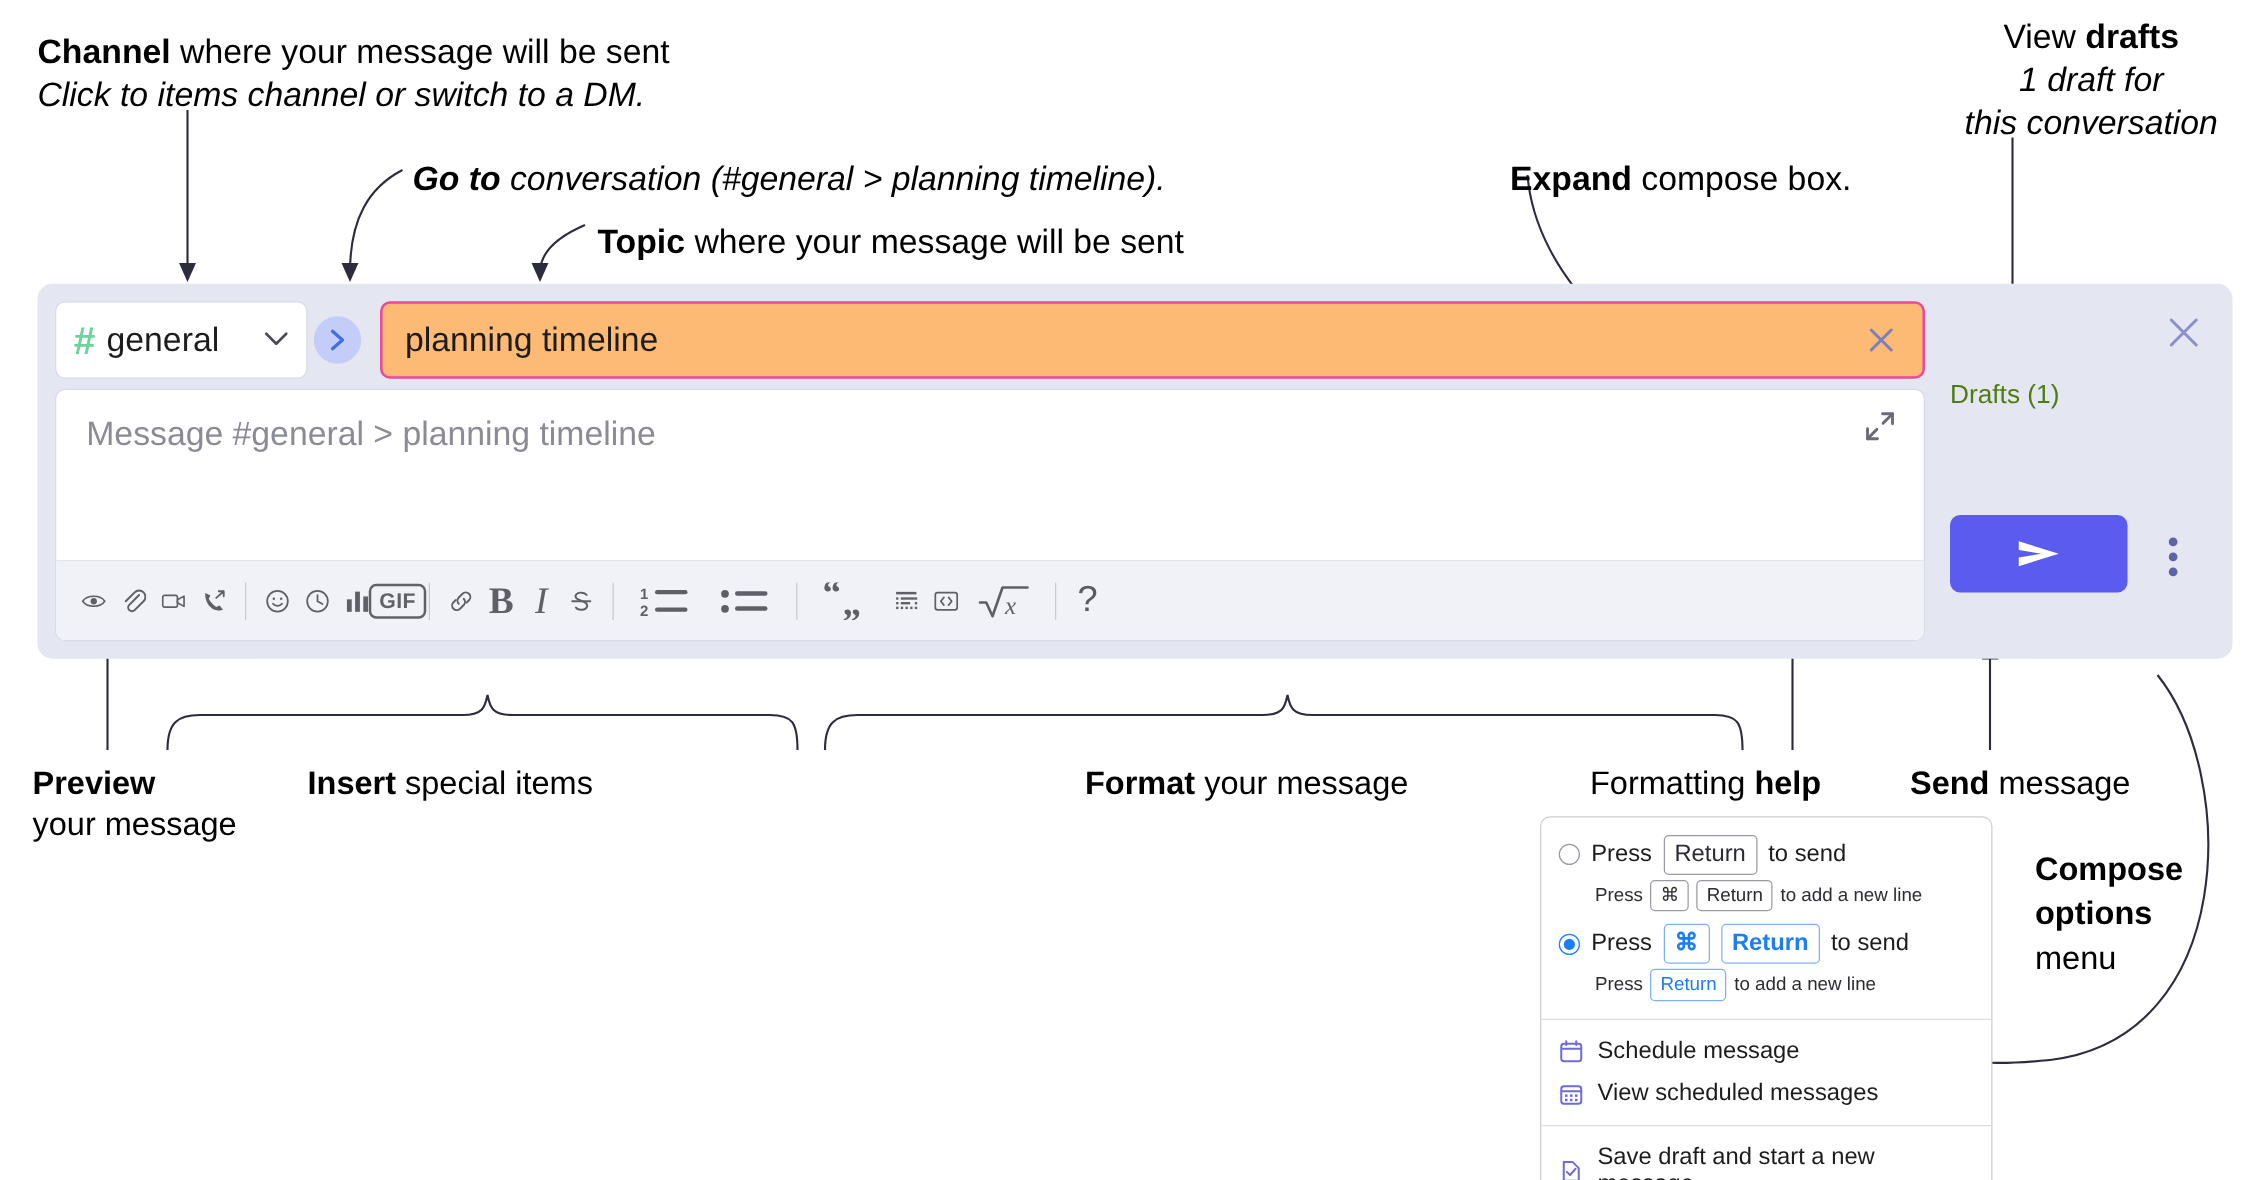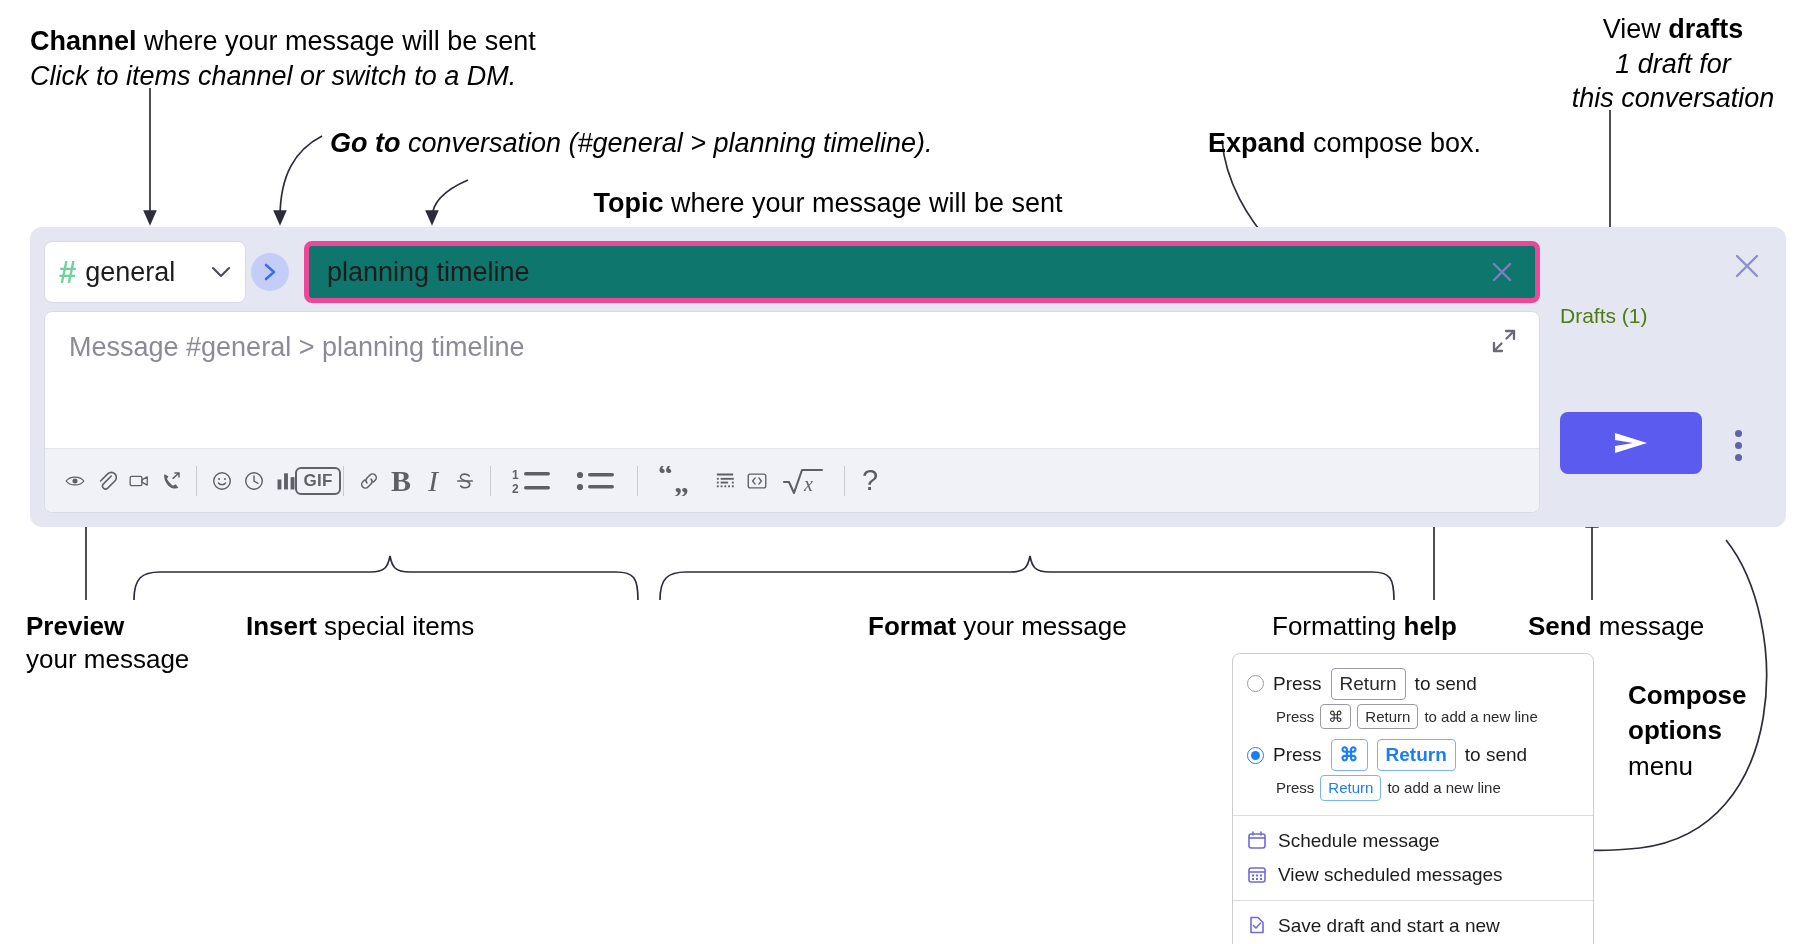--- a/index.html
+++ b/index.html
@@ -51,21 +51,21 @@
 
   .goto-btn {
     width:48px; display:flex; align-items:center; justify-content:center;
   }
   .goto-circle {
     width:38px; height:38px; border-radius:50%;
     background:#c3cdf7; display:flex; align-items:center; justify-content:center;
   }
   .topic-box {
     flex:1; margin-left:10px;
-    background:#0f766e; border:5px solid #ec4899; border-radius:8px;
+    background:#fdba74; border:2px solid #ec4899; border-radius:8px;
     display:flex; align-items:center; padding:0 16px 0 18px;gap:40px;
   }
   .topic-val { flex:1; font-size:27px; color:#1d1c1d; }
   .topic-clear { width:34px; height:34px; display:flex; align-items:center; justify-content:center; }
 
   
   .msgbox {
     position:absolute; left:0; top:70px; width:100%; height:202px;
     background:#ffffff; border:1px solid #d8dae6; border-radius:8px;
     display:flex; flex-direction:column;
@@ -128,21 +128,21 @@
   .radio.on::after { content:""; width:9px; height:9px; border-radius:50%; background:#1c7ef3; }
   .sub-row { display:flex; align-items:center; gap:6px; padding:2px 14px 6px 43px; font-size:15px; color:#2b2b30; }
   .key {
     border:1px solid #9a9aa3; border-radius:4px;
     padding:1px 7px; font-size:15px; color:#2b2b30; line-height:1.45;
   }
   .key.lg { font-size:19px; padding:1px 8px; }
   .key.blue { border-color:#7db1f5; color:#1c7ef3; }
   .key.blue.lg { font-weight:700; }
   .pop-div { height:1px; background:#dcdce2; margin:8px 0; }
-  .pop-item { display:flex; gap:11px; padding:6px 14px; font-size:19px; color:#1d1c1d; }
+  .pop-item { display:flex; align-items:center; gap:11px; padding:6px 14px; font-size:19px; color:#1d1c1d; }
   .pop-ico { width:20px; height:20px; flex:none; color:#6e6bd6; }
 </style>
 </head>
 <body>
 
 <div class="stage">
 
   <svg class="leaders" width="1814" height="944">
     <defs>
       <marker id="ah" markerWidth="9" markerHeight="9" refX="4.5" refY="4" orient="auto">
@@ -177,21 +177,21 @@
 
   <div class="anno a-lg" style="left:30px; top:24px; width:640px;">
     <div><b>Channel</b><span> where your message will be sent</span></div>
     <div><i>Click to items channel or switch to a DM.</i></div>
   </div>
 
   <div class="anno a-lg" style="left:330px; top:126px; width:720px;font-style:italic;">
     <b>Go to</b><span> conversation (#general &gt; planning timeline).</span>
   </div>
 
-  <div class="anno a-lg" style="left:478px; top:186px; width:700px;text-align:center;">
+  <div class="anno a-lg" style="left:478px; top:176px; width:700px;">
     <b>Topic</b><span> where your message will be sent</span>
   </div>
 
   <div class="anno a-lg" style="left:1208px; top:126px; width:420px;">
     <b>Expand</b><span> compose box.</span>
   </div>
 
   <div class="anno a-lg" style="left:1548px; top:12px; width:250px;text-align:center;">
     <div><span>View </span><b>drafts</b></div>
     <div><i>1 draft for</i></div>

